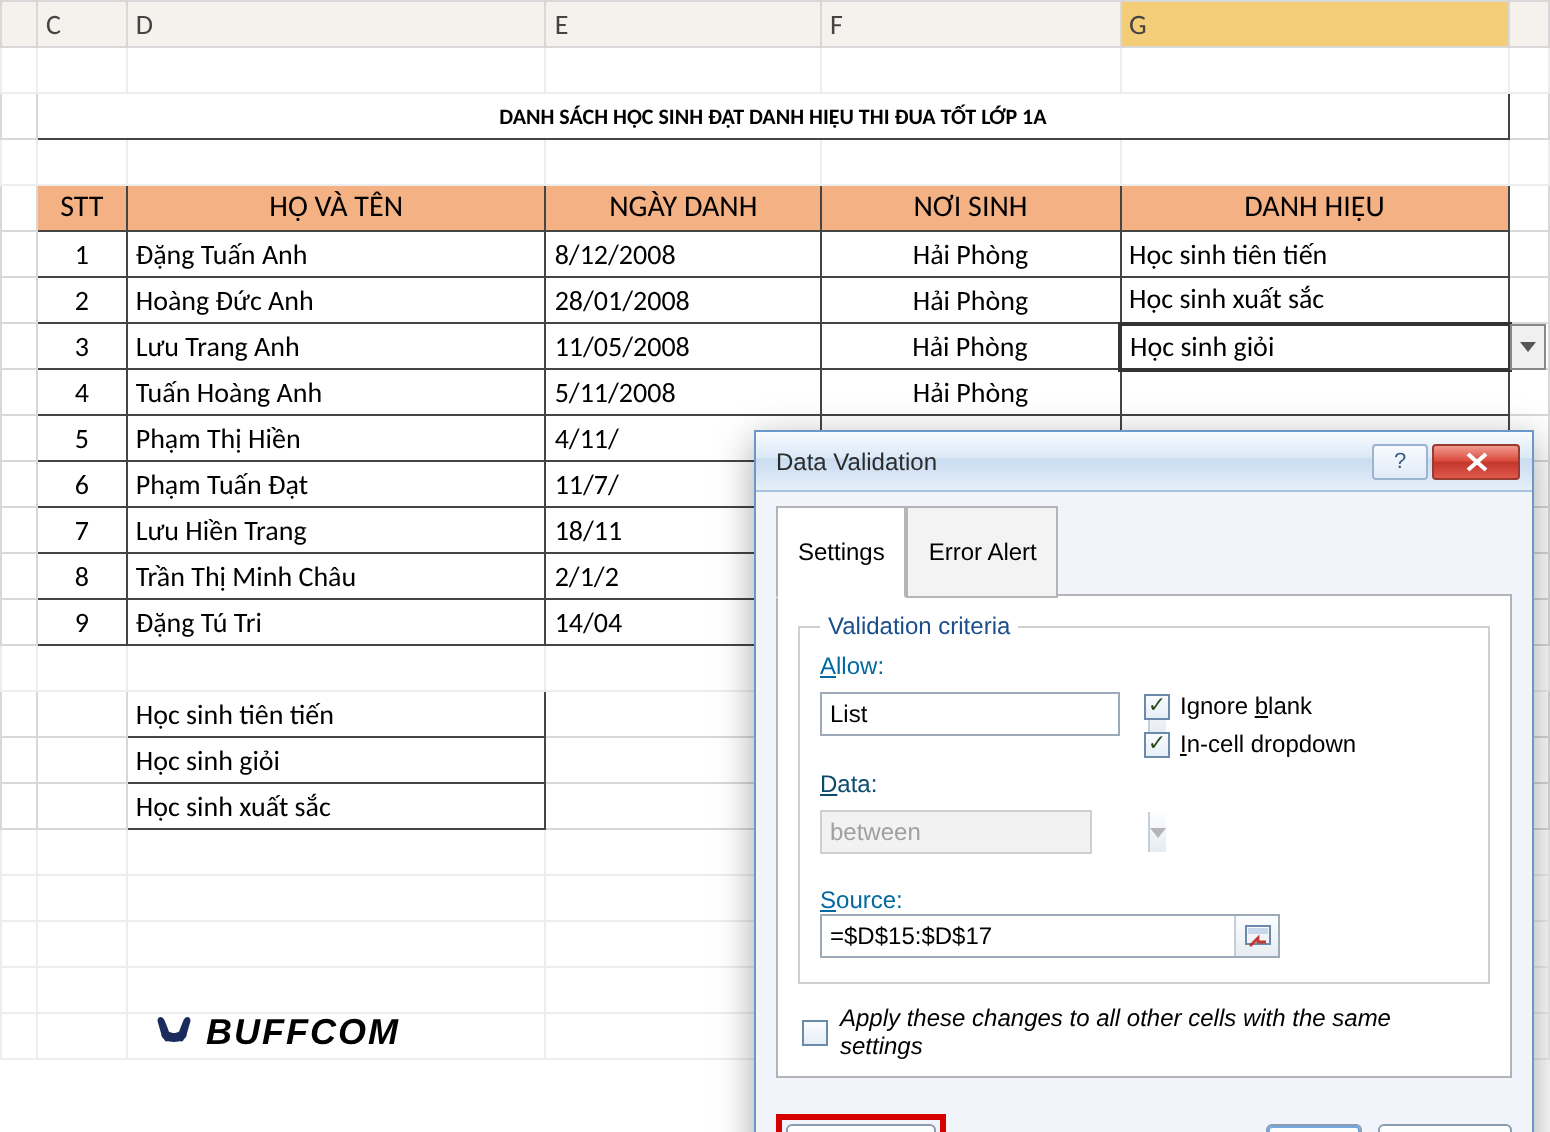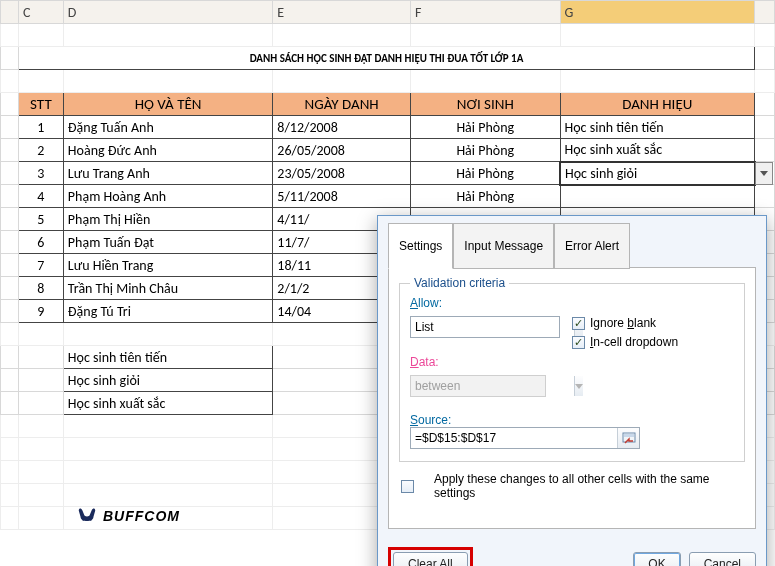--- a/index.html
+++ b/index.html
@@ -94,50 +94,50 @@
     border-color:#9a3b32; color:#fff; width: 44px;
     font-weight:bold; font-size:13px;
   }
   .dlg-body { padding: 6px 10px 10px 10px; }
   .tabs { display:flex; gap:0; margin-bottom:-1px; }
   .tab {
     padding: 15px 10px; border:1px solid #b5b5b5; background:#f3f3f3;
     position:relative; top:1px;
   }
   .tab.active { background:#fff; border-bottom:1px solid #fff; }
-  .tabpane { border:1px solid #b5b5b5; background:#fff; padding:8px 10px 28px 10px; }
+  .tabpane { border:1px solid #b5b5b5; background:#fff; padding:8px 10px 8px 10px; }
   fieldset { border:1px solid #cfcfcf; padding:6px 10px 12px 10px; margin:0; }
   legend { color:#1b4f8b; padding:0 4px; }
   .row { display:flex; align-items:flex-start; gap:12px; margin-top:6px; }
   .lbl { color:#0369a1; }
-  .lbl.dis { color:#ec4899; }
+  .lbl.dis { color:#0c4a6e; }
   .combo {
     display:flex; align-items:center; border:1px solid #9daab7; background:#fff; height:22px;
   }
   .combo input { border:0; outline:0; flex:1; padding:0 4px; font: inherit; height:20px; background:transparent;}
   .combo .arr { width:18px; height:20px; border-left:1px solid #c6cfd8; background:linear-gradient(#fdfdfe,#e6ecf2); display:flex; align-items:center; justify-content:center;}
   .combo.dis { background:#f2f2f2; color:#a0a0a0; border-color:#cfcfcf;}
   .combo.dis input { color:#a0a0a0; }
   .chk { display:flex; align-items:center; gap:5px; }
   .chk .box { width:13px; height:13px; border:1px solid #6b89a8; background:linear-gradient(#fafcff,#e6eef7); display:flex; align-items:center; justify-content:center; }
   .chk .box.checked::after { content:"✓"; font-size:11px; color:#2a4a1a; line-height:1;}
   .srcbox { display:flex; border:1px solid #9daab7; height:22px; width: 230px; background:#fde047;}
   .srcbox input { border:0; outline:0; flex:1; padding:0 4px; font:inherit; }
   .srcbox .pick { width:22px; border-left:1px solid #c6cfd8; background:linear-gradient(#fdfdfe,#e6ecf2); display:flex; align-items:center; justify-content:center;}
-  .apply-row { display:flex; align-items:center; gap:20px; margin:10px 16px 0 2px;}
+  .apply-row { display:flex; align-items:center; gap:6px; margin:10px 16px 0 2px;font-style:italic;}
   .dlg-footer { padding: 8px 10px 12px 10px; display:flex; align-items:center; }
   .btn {
     height:24px; padding:0 14px; border:1px solid #8a9db1; border-radius:3px;
     background:linear-gradient(#fefefe,#e6ecf2);
     font: inherit; color:#222;
   }
   .btn.default { box-shadow: 0 0 0 1px #6fa7e0 inset; }
   .clear-hl { border:3px solid #d60000; padding:2px; display:inline-block;}
   .spacer { flex:1; }
-  .logo { position:absolute; left:76px; top:505px; width:140px; display:flex; align-items:center; gap:5px; font-weight:900; font-family: Arial, sans-serif; letter-spacing:1px; font-size:14px; font-style:italic;}
+  .logo { position:absolute; left:76px; top:505px; width:140px; display:flex; align-items:center; gap:5px; font-weight:900; font-family: Arial, sans-serif; letter-spacing:1px; font-size:18px; font-style:italic;}
   .logo .mark { width:22px; height:22px; }
   .u { text-decoration: underline; }
 </style>
 </head>
 <body>
 
 <table class="sheet">
   <colgroup>
     <col class="col-gap">
       <col class="col-C">
@@ -195,44 +195,44 @@
     <td class="cell">Đặng Tuấn Anh</td>
     <td class="cell">8/12/2008</td>
     <td class="cell center">Hải Phòng</td>
     <td class="cell">Học sinh tiên tiến</td>
     <td></td>
       </tr>
   <tr>
         <td></td>
     <td class="cell center">2</td>
     <td class="cell">Hoàng Đức Anh</td>
-    <td class="cell">26/05/2008</td>
+    <td class="cell">28/01/2008</td>
     <td class="cell center">Hải Phòng</td>
     <td class="cell">Học sinh xuất sắc</td>
     <td></td>
       </tr>
   <tr>
         <td></td>
     <td class="cell center">3</td>
     <td class="cell">Lưu Trang Anh</td>
-    <td class="cell">23/05/2008</td>
+    <td class="cell">11/05/2008</td>
     <td class="cell center">Hải Phòng</td>
     <td class="cell activecell"><span>Học sinh giỏi</span>
       <span class="dd-handle">
         <svg viewBox="0 0 8 5">
               <path d="M0 0 L8 0 L4 5 Z" fill="#555"></path>
             </svg>
       </span>
     </td>
     <td></td>
       </tr>
   <tr>
         <td></td>
     <td class="cell center">4</td>
-    <td class="cell">Phạm Hoàng Anh</td>
+    <td class="cell">Tuấn Hoàng Anh</td>
     <td class="cell">5/11/2008</td>
     <td class="cell center">Hải Phòng</td>
     <td class="cell"></td>
     <td></td>
       </tr>
   <tr>
         <td></td>
     <td class="cell center">5</td>
     <td class="cell">Phạm Thị Hiền</td>
     <td class="cell">4/11/</td>
@@ -363,24 +363,32 @@
 <div class="logo">
   <svg class="mark" viewBox="0 0 24 24">
     <path d="M3 6 C3 3 6 3 7 6 L9 11 C9 13 15 13 15 11 L17 6 C18 3 21 3 21 6 L19 13 C19 19 5 19 5 13 Z" fill="#1b2b5c"></path>
     <circle cx="8" cy="16" r="1.2" fill="#1b2b5c"></circle>
       <circle cx="16" cy="16" r="1.2" fill="#1b2b5c"></circle>
   </svg>
   <span>BUFFCOM</span>
 </div>
 
 <div class="dialog">
+  <div class="dlg-title">
+    <span class="t">Data Validation</span>
+    <span class="winbtn">?</span>
+    <span class="winbtn close">
+      <svg width="11" height="10" viewBox="0 0 11 10">
+          <path d="M1 1 L10 9 M10 1 L1 9" stroke="#fff" stroke-width="2"></path>
+        </svg>
+    </span>
+  </div>
   <div class="dlg-body">
     <div class="tabs">
       <div class="tab active">Settings</div>
-      <div class="tab">Input Message</div>
       <div class="tab">Error Alert</div>
     </div>
     <div class="tabpane">
       <fieldset>
         <legend>Validation criteria</legend>
         <div class="lbl"><span class="u">A</span><span>llow:</span></div>
         <div class="row">
           <div class="combo" style="width:150px">
             <input readonly="" value="List" style="">
             <span class="arr">

